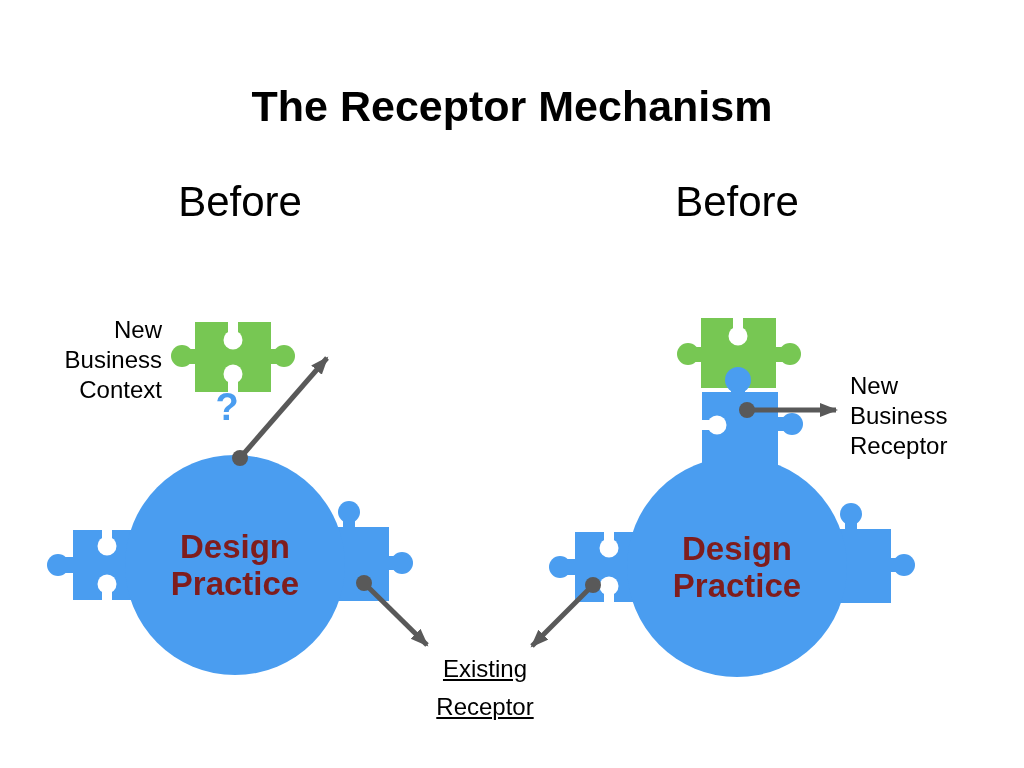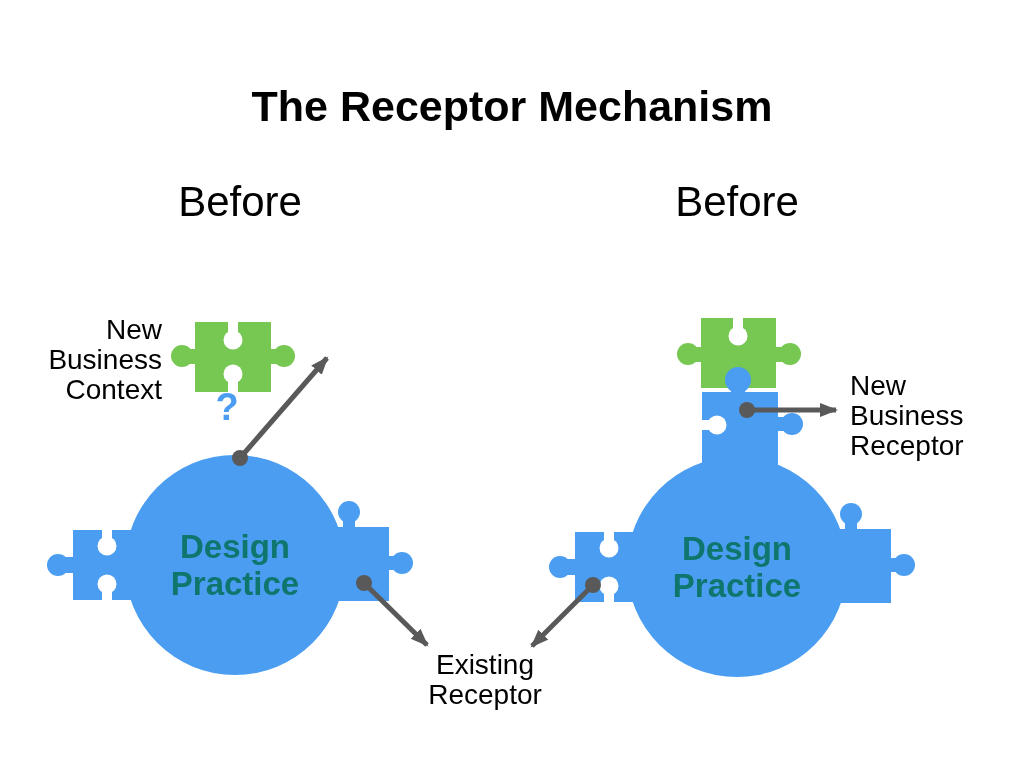--- a/index.html
+++ b/index.html
@@ -11,34 +11,34 @@
   .stage{position:relative;width:1024px;height:768px;}
   .diagram-svg{position:absolute;left:0;top:0;}
   .txt{position:absolute;color:#000;white-space:pre-line;}
   .title{
     left:0;top:82px;width:1024px;text-align:center;
     font-size:43px;font-weight:700;letter-spacing:0px;
   }
   .col-label{font-size:42px;font-weight:400;}
   .before-label{left:90px;top:178px;width:300px;text-align:center;}
   .after-label{left:587px;top:178px;width:300px;text-align:center;}
-  .body-text{font-size:28px;line-height:30px;font-weight:400;}
+  .body-text{font-size:24px;line-height:30px;font-weight:400;}
   .nbc{left:10px;top:315px;width:152px;text-align:right;}
   .annotation{left:347px;top:315px;width:280px;text-align:left;}
   .qmark{
     left:205px;top:386px;width:44px;text-align:center;
     font-size:38px;font-weight:700;color:var(--c-question,#4A9DF0);
   }
   .circle-label{
-    width:200px;text-align:center;color:#0f766e;
+    width:200px;text-align:center;color:#7f1d1d;
     font-size:33px;line-height:37px;font-weight:700;
   }
   .dp-before{left:135px;top:528px;}
   .dp-after{left:637px;top:530px;}
-  .existing{left:385px;top:650px;width:200px;text-align:center;line-height:30px;}
+  .existing{left:385px;top:650px;width:200px;text-align:center;line-height:38px;text-decoration:underline;}
   .nbr{left:850px;top:371px;width:160px;text-align:left;}
 
   .f-blue{fill:var(--c-blue,#4A9DF0);}
   .f-green{fill:var(--c-green,#77C753);}
   .f-white{fill:#ffffff;}
   .f-arrow{fill:var(--c-arrow,#595959);}
   .arrow-line{stroke:var(--c-arrow,#595959);stroke-width:5;fill:none;}
 </style>
 </head>
 <body>

